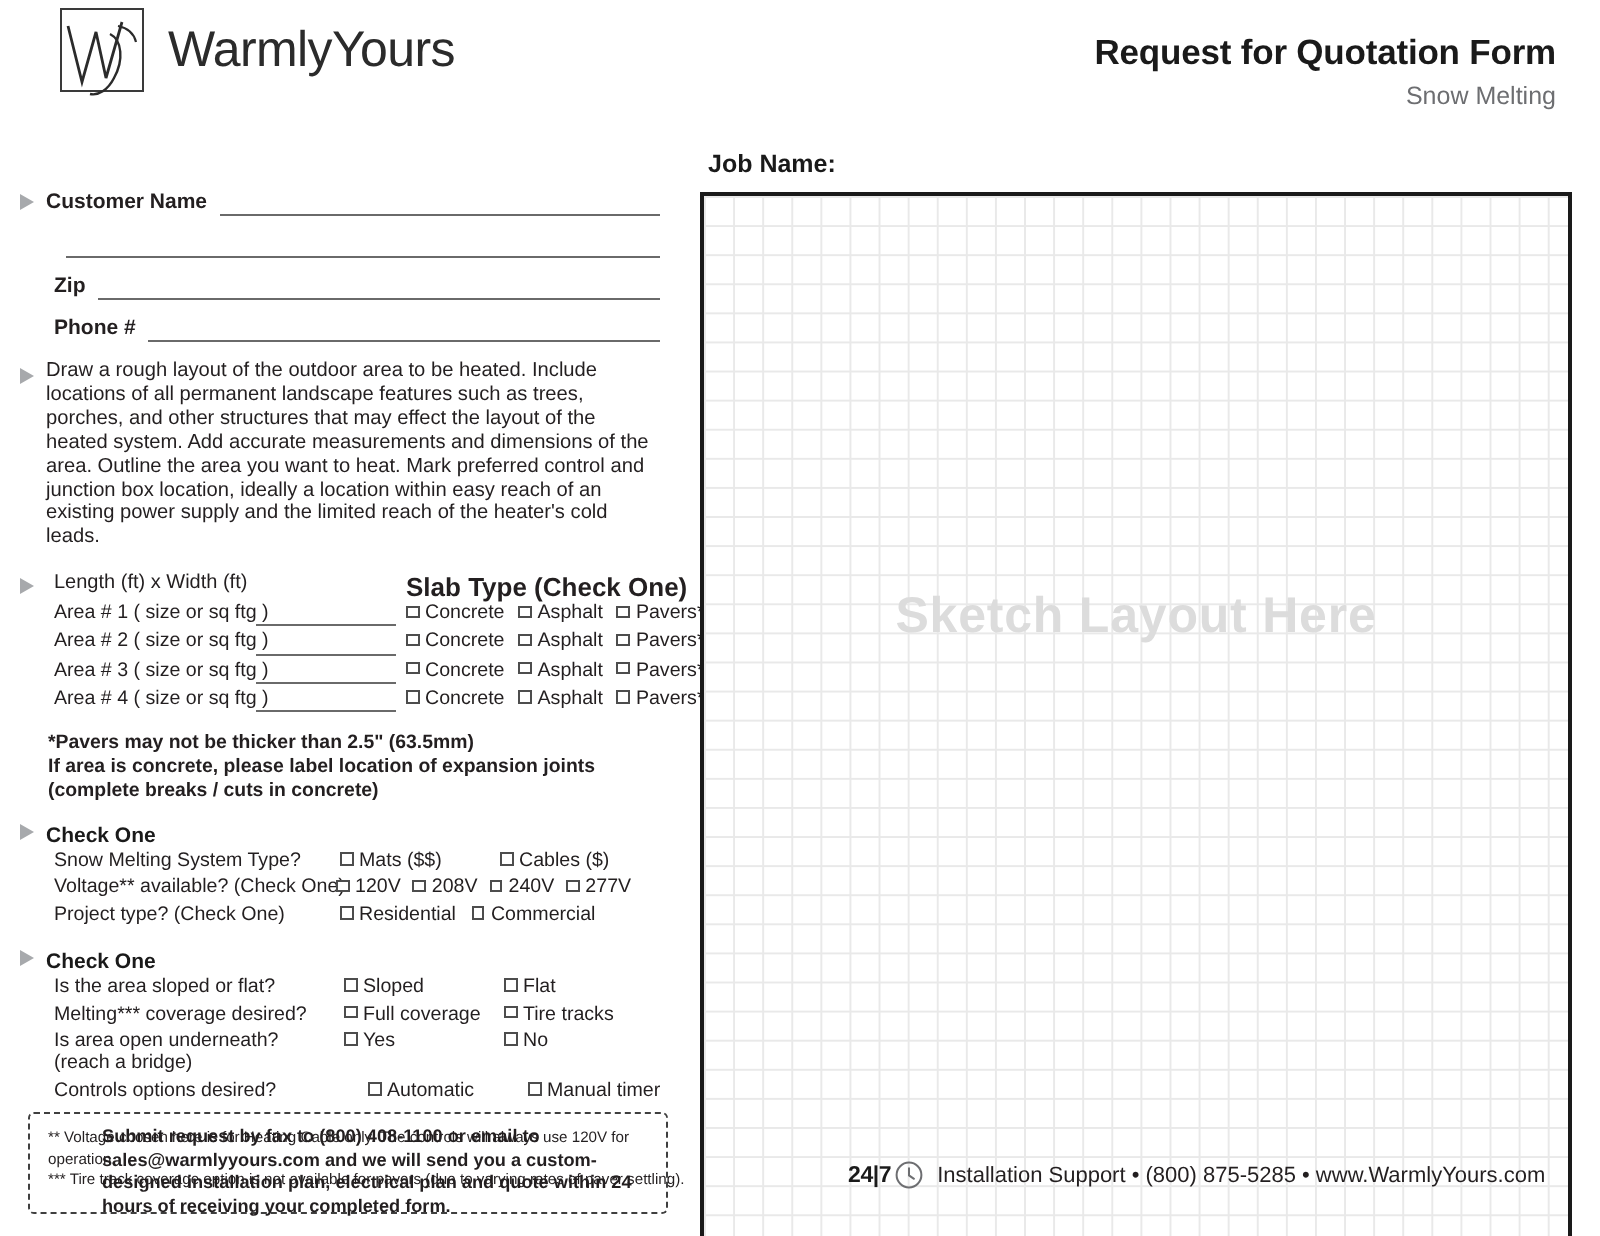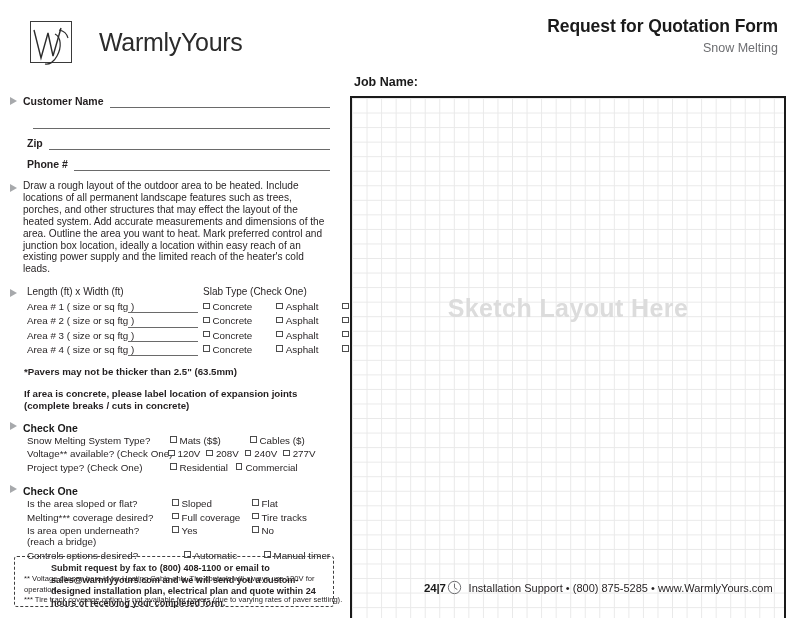--- a/index.html
+++ b/index.html
@@ -13,22 +13,22 @@
     position: relative;
     font-family: "Liberation Sans", sans-serif;
     color: #231f20;
     overflow: hidden;
   }
 
   
   #header { position: absolute; left: 0; top: 0; width: 800px; height: 72px; }
 
   #logo-block {
-    position: absolute; left: 30px; top: 21px;
-    display: flex; align-items: center; gap: 27px; text-align: right;
+    position: absolute; left: 30px; top: 4px;
+    display: flex; align-items: center; gap: 12px; text-align: right;
   }
   #logo-mark {
     width: 42px; height: 42px;
     border: 1.6px solid #3a3a3a;
     position: relative;
   }
   #logo-mark svg { position: absolute; left: -3px; top: -2px; }
   #logo-word {
     font-size: 25px; font-weight: 400; letter-spacing: -0.3px;
     color: #2b2b2b; white-space: nowrap;
@@ -83,50 +83,50 @@
   #instructions .arrow-bullet { margin-top: 4px; flex: none; }
   #instructions-text {
     font-size: 10.1px; line-height: 11.9px; color: #231f20; text-align: left;
   }
 
   
   #lw-head {
     margin-top: 11px; position: relative; height: 14px;
   }
   #lw-head .lbl-a { position: absolute; left: 27px; top: 0; font-size: 10px; font-weight: normal; }
-  #lw-head .lbl-b { position: absolute; left: 203px; top: 0; font-size: 10px; font-weight: normal; }
+  #lw-head .lbl-b { position: absolute; left: 203px; top: 0; font-size: 13px; font-weight: bold; }
   #lw-head .arrow-bullet { position: absolute; left: 10px; top: 3px; }
 
   .area-row {
     position: relative; height: 13.2px; margin-top: 1px;
   }
   .area-row .area-label {
     position: absolute; left: 27px; top: 0; font-size: 9.8px; white-space: nowrap;
   }
   .area-row .area-line {
     position: absolute; left: 128px; right: 147px; bottom: 1px;
     border-bottom: 1px solid #6a6a6a;
   }
   .area-row .slab-opts {
-    position: absolute; left: 203px; top: 0; display: flex; gap: 24px;
+    position: absolute; left: 203px; top: 0; display: flex; gap: 7px;
   }
 
   .cbox {
     display: inline-block; width: 6.5px; height: 6.5px;
     border: 1px solid #4d4d4d; margin-right: 3px;
     vertical-align: middle; position: relative; top: -1px;
     background: #fff; flex: none;
   }
   .opt { font-size: 9.8px; white-space: nowrap; display: flex; align-items: center; }
 
   .note-bold {
     padding-left: 24px; font-size: 9.7px; font-weight: bold; line-height: 12px;
   }
   #note-pavers { margin-top: 9px; }
-  #note-expansion { margin-top: 10px; }
+  #note-expansion { }
 
   
   .check-block { margin-top: 10px; }
   .check-block .sec-head { margin-bottom: 1px; }
   .qrow { position: relative; min-height: 13.4px; }
   .qrow .qlabel { position: absolute; left: 27px; top: 0; font-size: 9.8px; white-space: nowrap; }
   .qrow .qopts { position: absolute; top: 0; display: flex; }
 
   
   #footnotes { margin-top: 11px; padding-left: 24px; }

